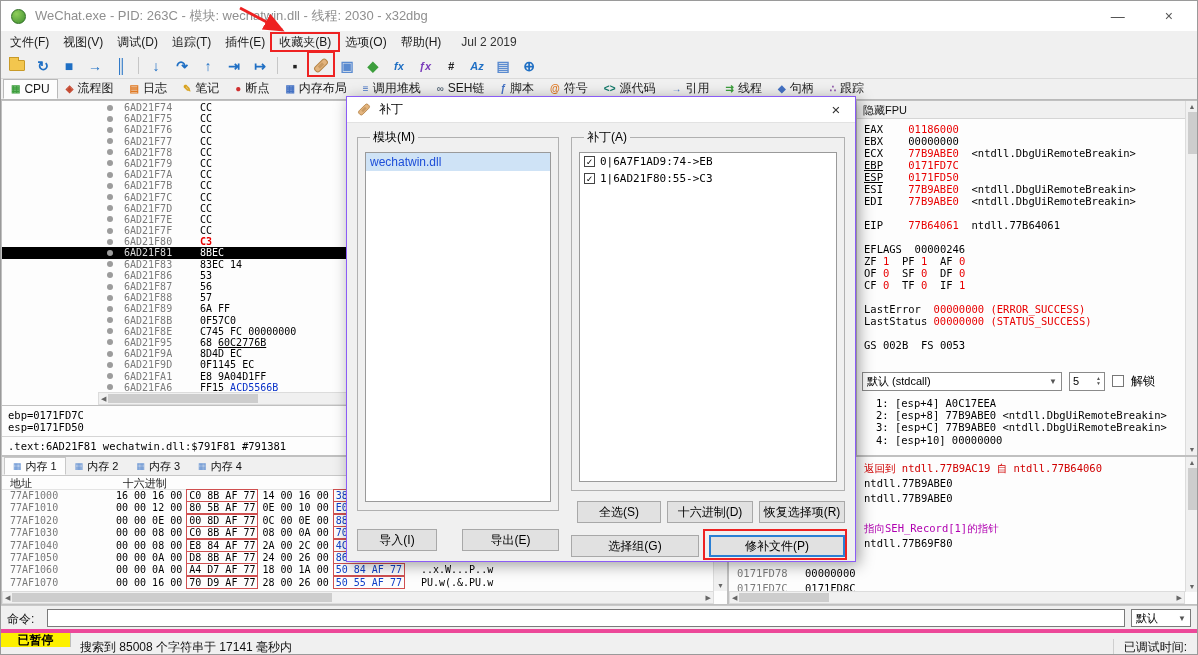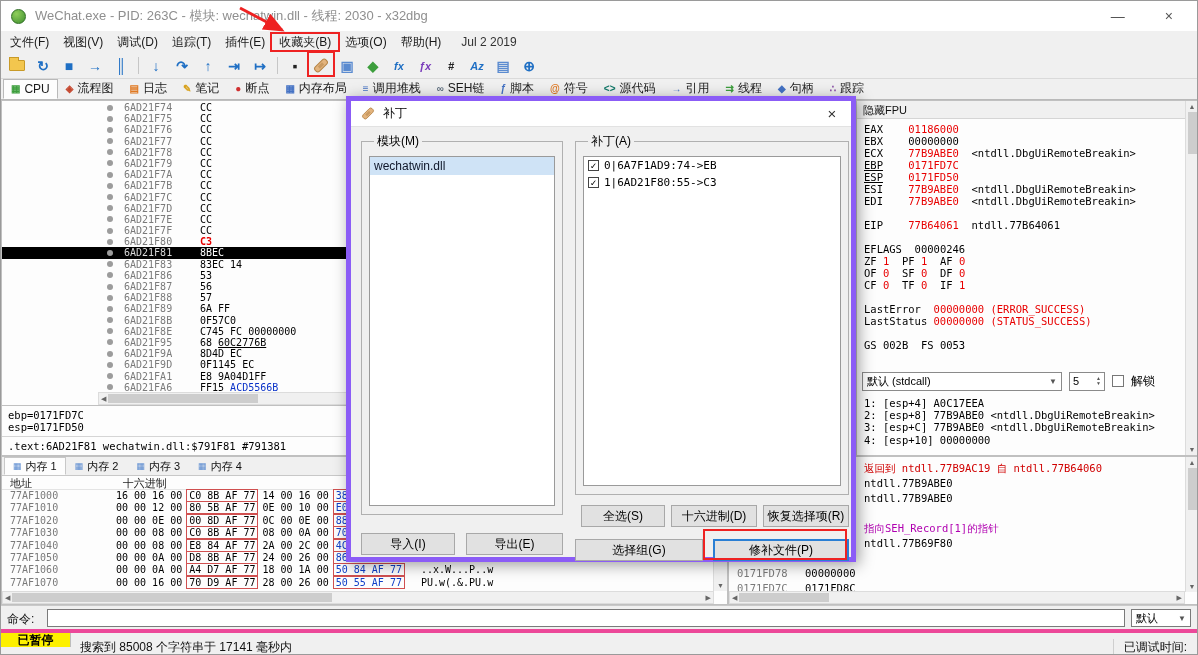--- a/index.html
+++ b/index.html
@@ -104,21 +104,21 @@
   .combo { width:200px; height:19px; border:1px solid #8a8a8a; background:#fff; font-size:11px;
     display:flex; align-items:center; justify-content:space-between; padding:0 4px; color:#000; }
   .da { font-size:8px; color:#555; }
   .spinbox { width:36px; height:19px; border:1px solid #8a8a8a; background:#fff; font-size:11px;
     display:flex; align-items:center; padding:0 3px; color:#000; }
   .spins { margin-left:auto; display:flex; flex-direction:column; font-size:5px; line-height:5px; color:#555; }
   .chk { width:12px; height:12px; border:1px solid #777; background:#fff; flex:0 0 auto; }
   .chklabel { font-size:12px; color:#000; }
   #arg-rows { position:absolute; top:296px; left:0; right:14px; }
   .arow { height:12.2px; line-height:12.2px; font-family:"DejaVu Sans Mono",monospace;
-    font-size:10.5px; white-space:pre; padding-left:7px; color:#000; }
+    font-size:10.5px; white-space:pre; padding-left:19px; color:#000; }
 
   
   #dump-tabs { height:19px; display:flex; background:#f0f0f0; border-bottom:1px solid #c8c8c8;
     align-items:flex-end; padding-left:2px; }
   .dtab { font-size:11px; padding:2px 8px; display:flex; gap:4px; align-items:center; height:18px;
     border:1px solid transparent; color:#111; }
   .dtab.active { background:#fdfdfd; border-color:#c8c8c8; border-bottom-color:#fdfdfd; }
   .dtico { font-size:9px; color:#5b8bd0; }
   .dhead { height:14px; font-size:11px; font-family:"DejaVu Sans Mono",monospace; color:#222;
     padding-left:8px; border-bottom:1px solid #e4e4e4; }
@@ -158,42 +158,42 @@
     border-top:4px solid #ec4899; }
   .badge { position:absolute; left:0; top:0; width:70px; height:100%; background:#fdf000; color:#000;
     display:flex; align-items:center; justify-content:center; font-size:12px; font-weight:bold;
     border-right:1px solid #bdbdbd; }
   .sb-msg { position:absolute; left:79px; top:6px; font-size:12px; color:#111; }
   .sb-right { position:absolute; right:10px; top:6px; font-size:12px; color:#111;
     border-left:1px solid #cfcfcf; padding-left:10px; }
 
   
   .dialog { position:absolute; left:345px; top:95px; width:510px; height:466px; background:#f0f0f0;
-    border:5px solid #8b5cf6; box-shadow:3px 3px 14px rgba(0,0,0,.38); z-index:10; }
+    border:1px solid #8b5cf6; box-shadow:3px 3px 14px rgba(0,0,0,.38); z-index:10; }
   .dlg-title { height:26px; background:#ffffff; display:flex; align-items:center; padding:0 9px;
     font-size:12px; color:#000; border-bottom:1px solid #e2e2e2; }
   .dlg-close { margin-left:auto; width:20px; text-align:center; color:#333; font-size:15px; }
   .grp { position:absolute; border:1px solid #b0b0b0; margin:0; padding:0; background:#f0f0f0; }
   .grp legend { font-size:12px; padding:0 3px; margin-left:12px; color:#000; }
   #grp-modules { left:10px; top:32px; width:202px; height:382px; }
   #grp-patches { left:224px; top:32px; width:274px; height:362px; }
   .lst { position:absolute; left:7px; right:7px; top:6px; bottom:8px; background:#fff;
     border:1px solid #9a9a9a; overflow:hidden; }
-  .mod-item { height:18px; line-height:18px; font-size:12px; padding:0 4px; color:#0f172a; }
+  .mod-item { height:18px; line-height:18px; font-size:12px; padding:0 4px; color:#1d4ed8; }
   .mod-item.selected { background:#cfe3f6; }
   .patch-item { height:17px; display:flex; align-items:center; gap:5px; padding:1px 4px;
     font-family:"DejaVu Sans Mono",monospace; font-size:11px; color:#000; }
   .pchk { width:11px; height:11px; border:1px solid #444; font-size:10px; line-height:9px;
     text-align:center; background:#fff; flex:0 0 auto; }
   .btn { position:absolute; height:22px; background:#e1e1e1; border:1px solid #a8a8a8; font-size:12px;
     display:flex; align-items:center; justify-content:center; color:#000; }
   #btn-select-all { left:230px; top:404px; width:84px; }
   #btn-deselect-all { left:320px; top:404px; width:86px; }
   #btn-restore { left:412px; top:404px; width:86px; }
-  #btn-import { left:10px; top:432px; width:94px; }
+  #btn-import { left:10px; top:432px; width:80px; }
   #btn-export { left:115px; top:432px; width:97px; }
   #btn-group { left:224px; top:438px; width:128px; }
   #btn-patchfile { left:362px; top:438px; width:136px; border:2px solid #2a7fd4; }
 
   
   .ann { position:absolute; border:2px solid #ee2222; z-index:40; pointer-events:none; }
   #ann-menu { left:280px; top:31px; width:66px; height:20px; }
   #ann-tool { left:301px; top:50px; width:28px; height:26px; }
   #ann-btn { left:702px; top:528px; width:144px; height:31px; }
   .ann-arrow { position:absolute; z-index:40; pointer-events:none; left:248px; top:3px; }

